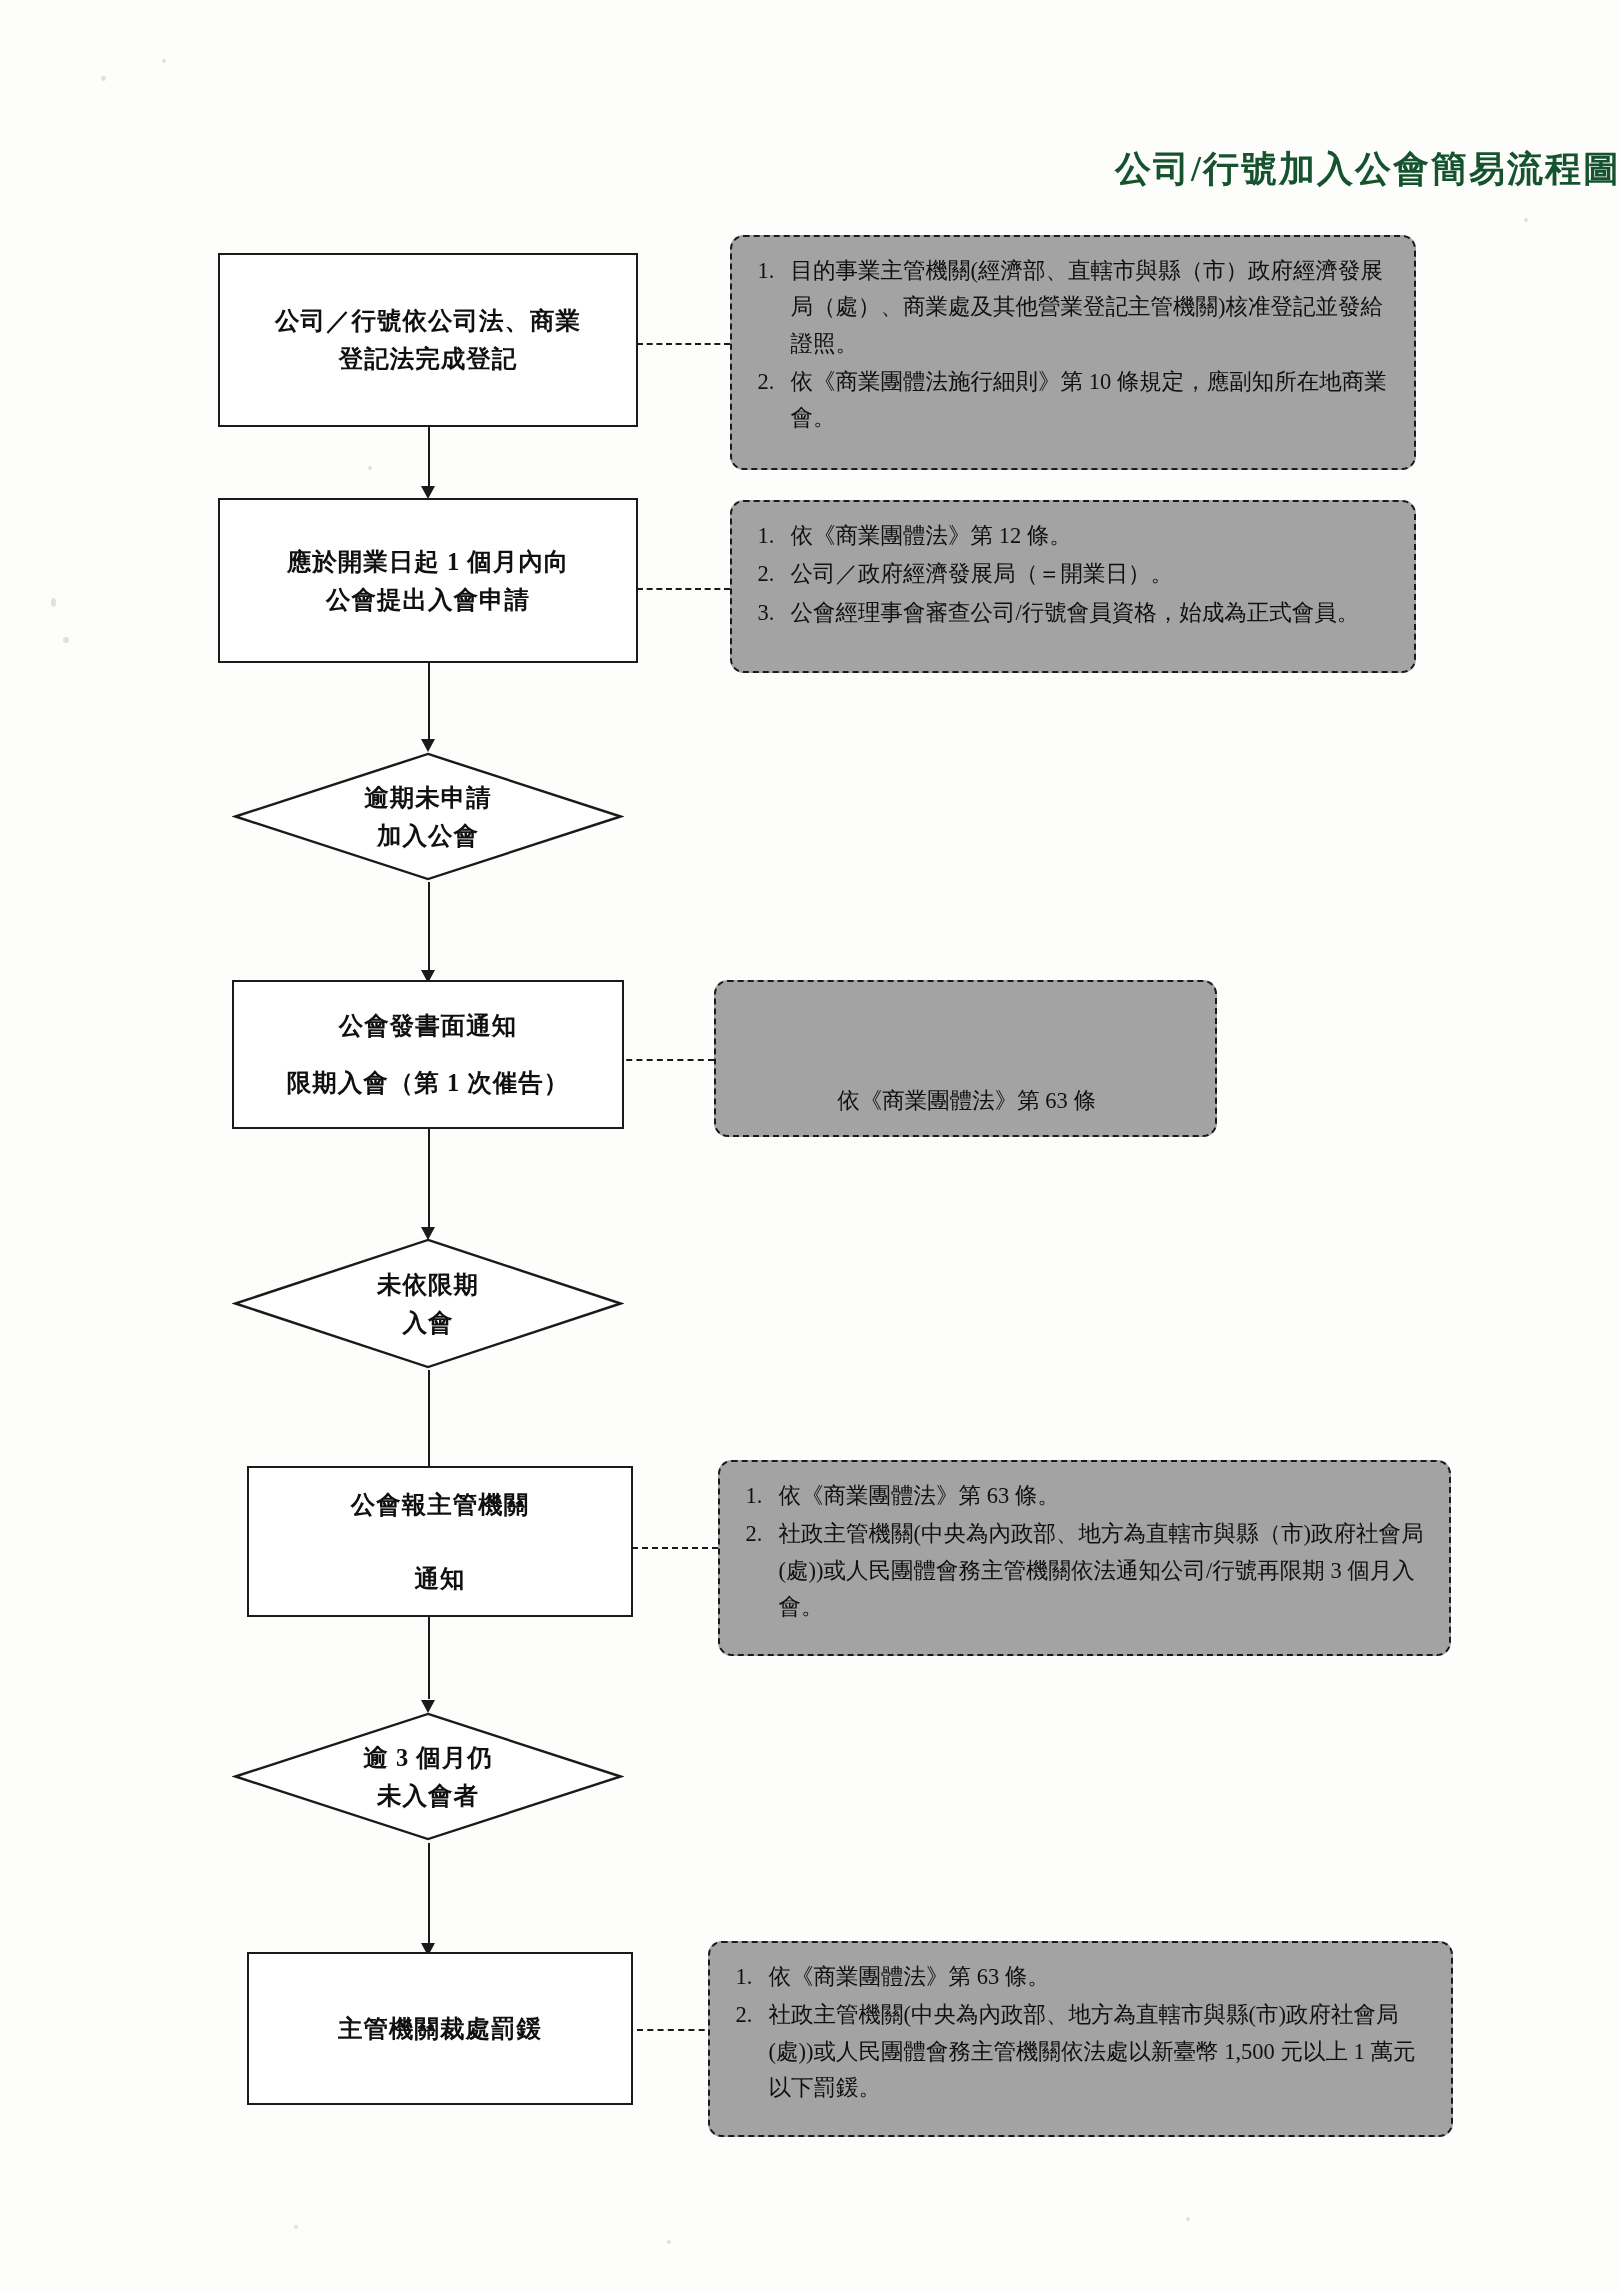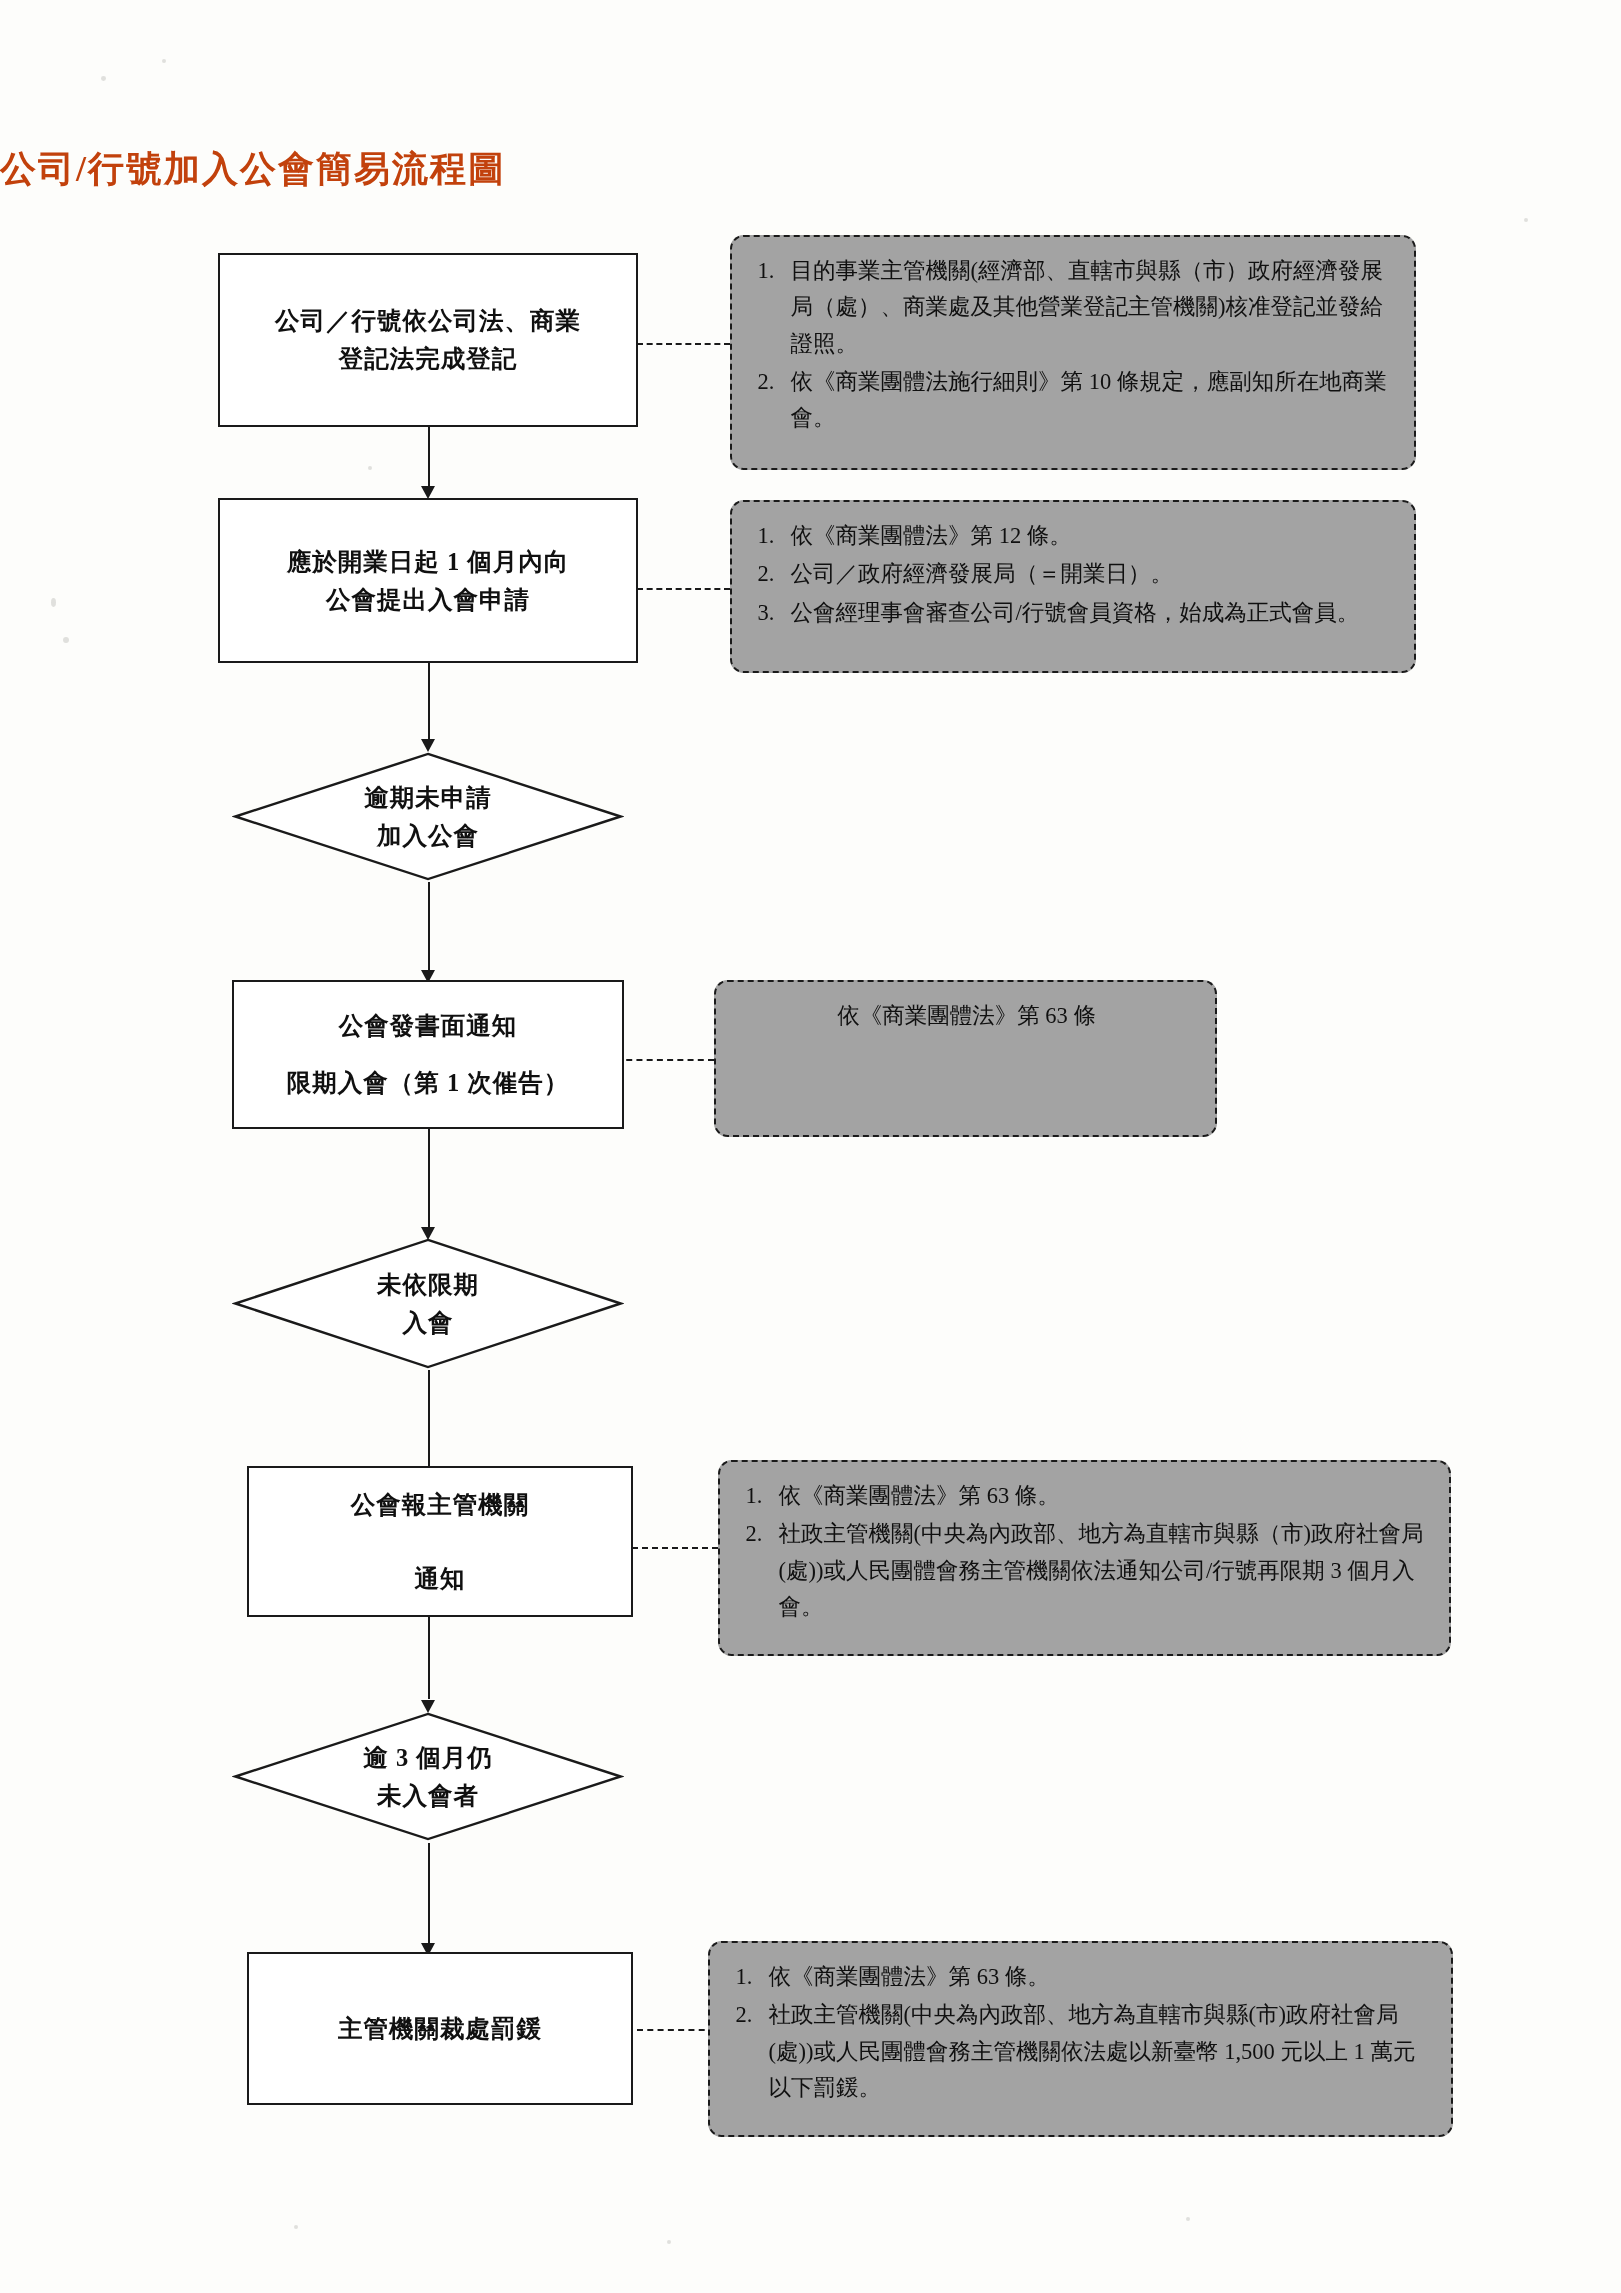--- a/index.html
+++ b/index.html
@@ -28,25 +28,25 @@
     background: #c9c9c4;
     border-radius: 50%;
     opacity: .55;
   }
 
   .title {
     position: absolute;
     top: 145px;
     left: 0;
     width: 100%;
-    text-align: left;
+    text-align: right;
     font-size: 36px;
     letter-spacing: 2px;
     font-weight: 700;
-    color: #c2410c;
+    color: #14532d;
   }
 
   
   .node {
     position: absolute;
     border: 2px solid #1a1a1a;
     box-sizing: border-box;
     display: flex;
     flex-direction: column;
     align-items: center;
@@ -88,21 +88,21 @@
     border: 2px dashed #1a1a1a;
     border-radius: 13.7px;
     box-sizing: border-box;
     padding: 15.7px 19.6px 15.7px 21.6px;
     font-size: 22.5px;
     line-height: 1.62;
     background: #a3a3a3;
   }
   .note.center {
     display: flex;
-    align-items: flex-start;
+    align-items: flex-end;
     justify-content: center;
     text-align: center;
   }
   .note ol {
     margin: 0;
     padding: 0;
     list-style: none;
     counter-reset: n;
   }
   .note ol li {

